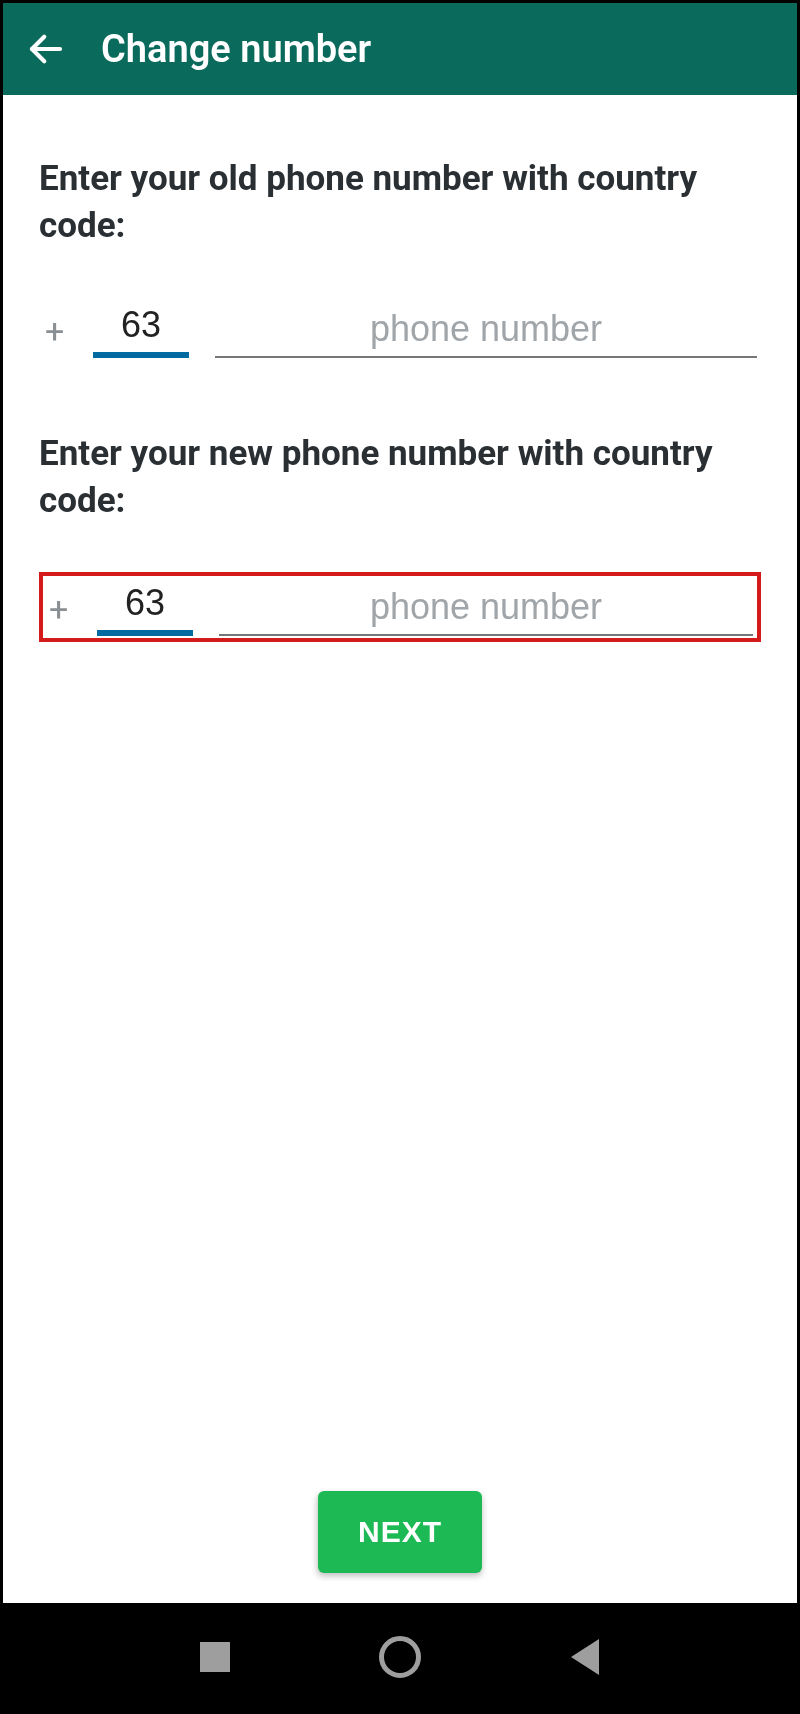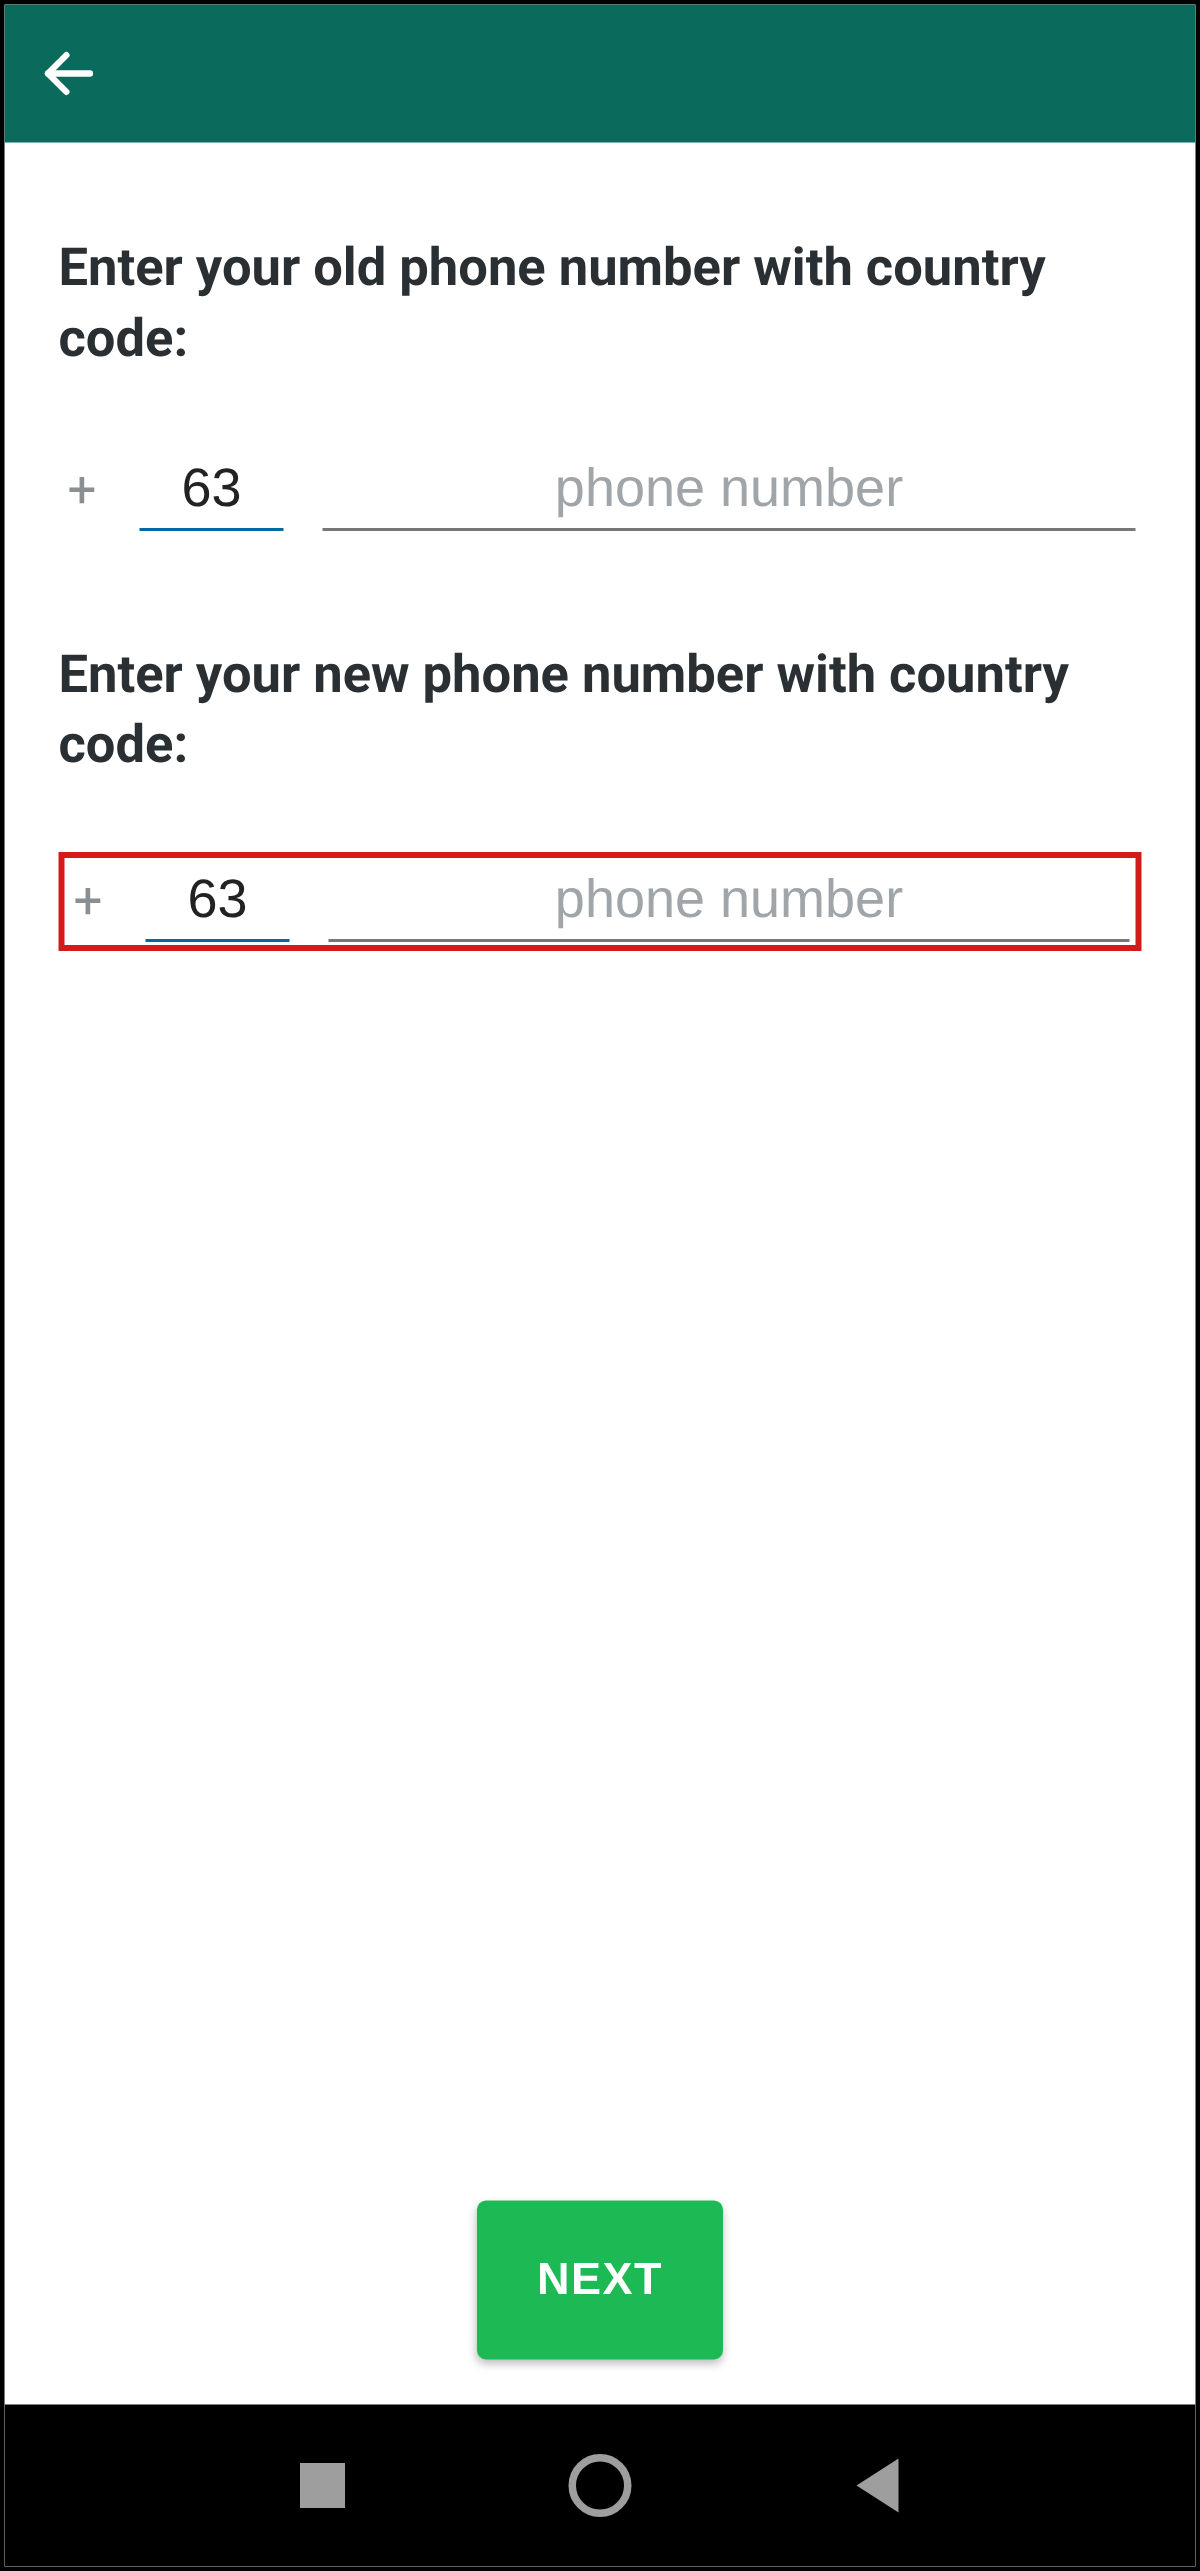--- a/index.html
+++ b/index.html
@@ -56,21 +56,21 @@
     color: #8a8f93;
     font-size: 34px;
     line-height: 1;
     padding-bottom: 10px;
     padding-left: 2px;
     width: 24px;
   }
 
   .cc-input {
     border: none;
-    border-bottom: 2px solid #0369a1;
+    border-bottom: 6px solid #0369a1;
     font-size: 36px;
     color: #222;
     width: 96px;
     text-align: center;
     padding-bottom: 6px;
     outline: none;
     background: transparent;
   }
 
   .phone-input {
@@ -95,21 +95,21 @@
     left: 50%;
     transform: translateX(-50%);
     bottom: 30px;
     background: #1db954;
     color: #fff;
     font-size: 30px;
     font-weight: 600;
     letter-spacing: 1px;
     border: none;
     border-radius: 6px;
-    padding: 36px 40px;
+    padding: 24px 40px;
     min-width: 156px;
     box-shadow: 0 3px 6px rgba(0,0,0,0.25);
     cursor: pointer;
   }
 
   .nav-bar {
     position: absolute;
     bottom: 0; left: 0; right: 0;
     height: 108px;
     background: #000;
@@ -142,20 +142,21 @@
 </head>
 <body>
 
 <div class="app-bar">
   <div class="back-icon">
     <svg viewBox="0 0 24 24" fill="none" stroke="#fff" stroke-width="2.4" stroke-linecap="round" stroke-linejoin="round">
       <line x1="20" y1="12" x2="4" y2="12"></line>
       <polyline points="11 5 4 12 11 19"></polyline>
     </svg>
   </div>
+  <div class="app-title">Change number</div>
 </div>
 
 <div class="content">
 
   <div class="prompt">Enter your old phone number with country code:</div>
 
   <div class="input-row">
     <span class="plus">+</span>
     <input class="cc-input" value="63" style="">
     <input class="phone-input" placeholder="phone number" style="">

